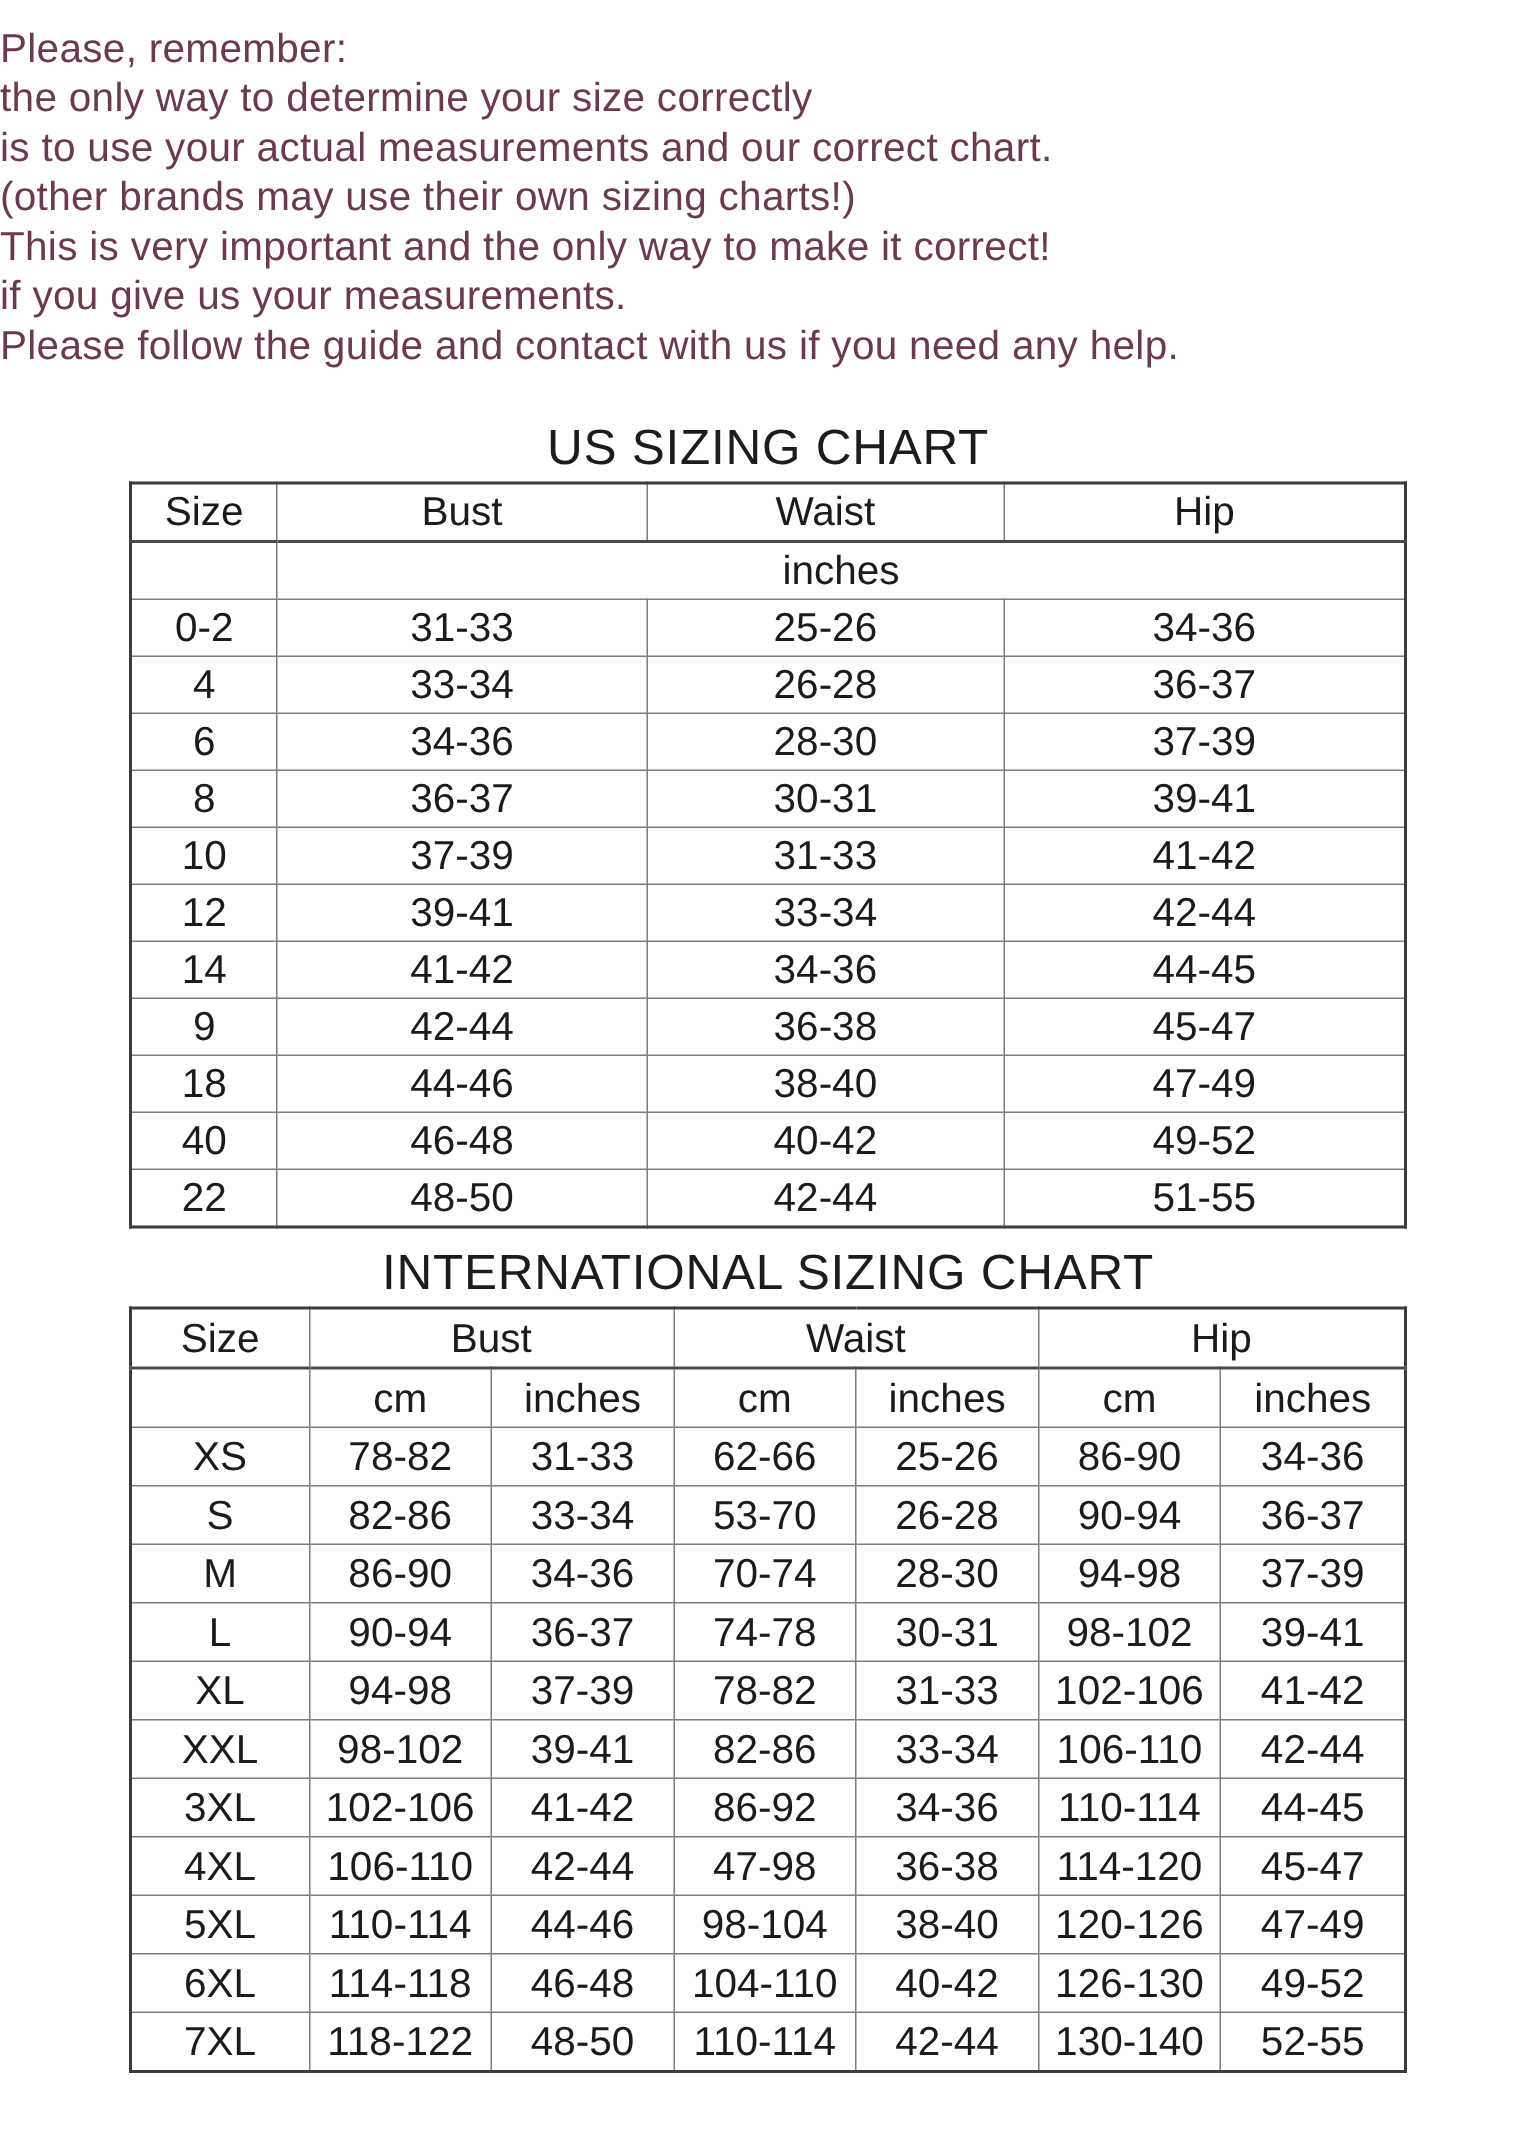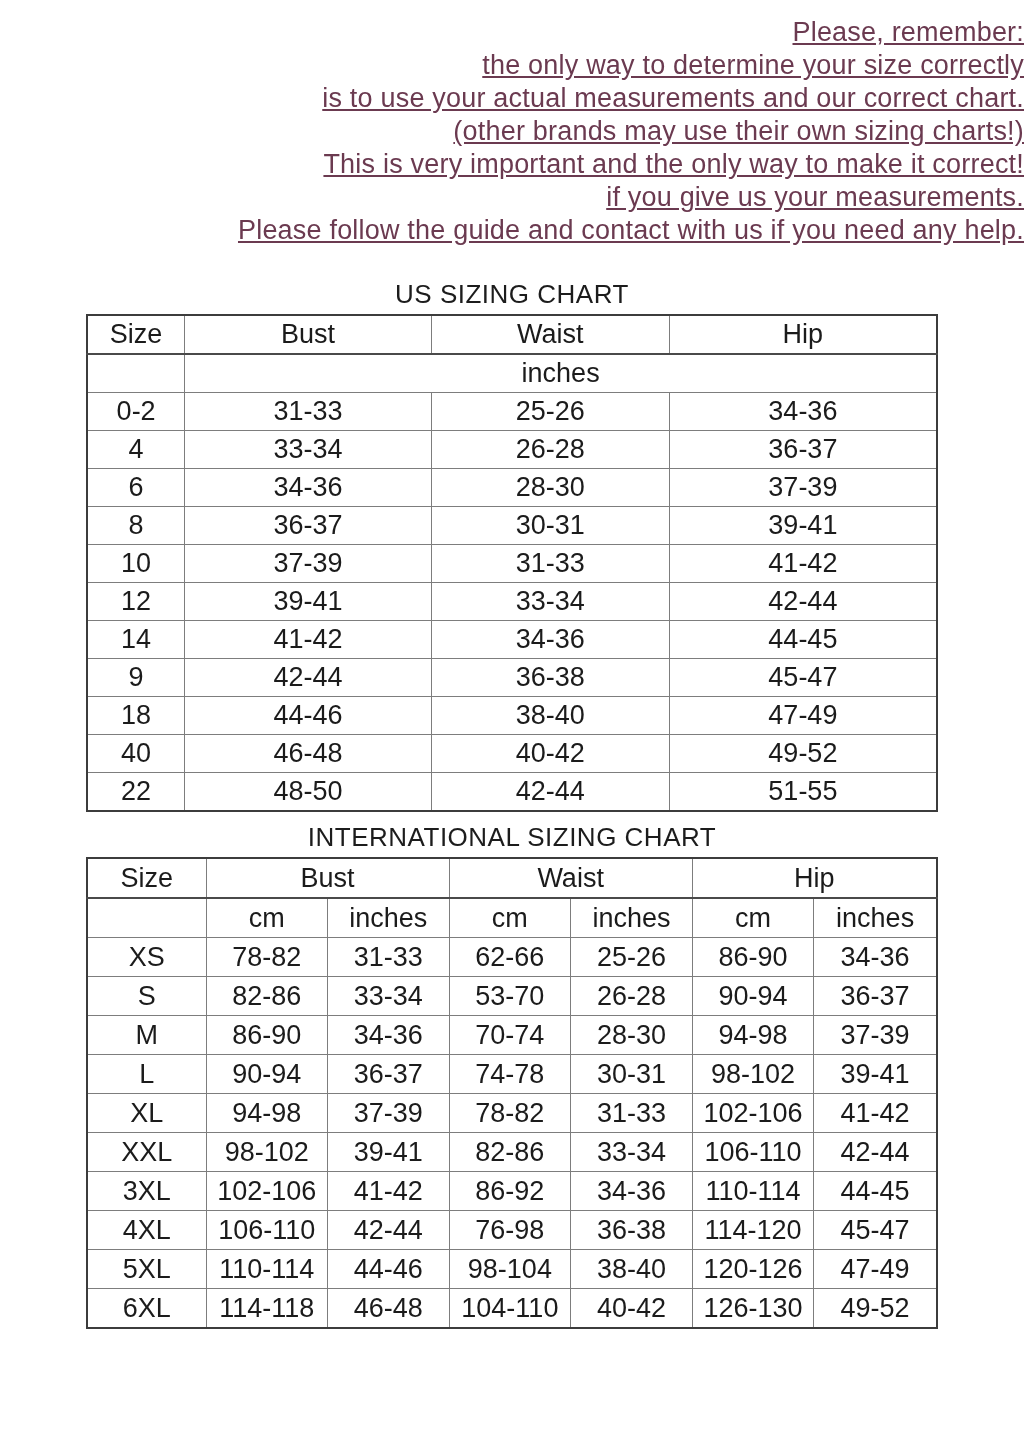--- a/index.html
+++ b/index.html
@@ -10,33 +10,32 @@
   }
   .page {
     width: 1024px;
     height: 1432px;
     background: #ffffff;
     overflow: hidden;
     box-sizing: border-box;
     padding-top: 16px;
   }
   .intro {
-    text-align: right;
+    text-align: left;
     color: #6b3a50;
     font-size: 27px;
     line-height: 33px;
     font-weight: 400;
     letter-spacing: 0.2px;
-    text-decoration: underline;
   }
   .intro-block-2 { }
   .chart-title {
     text-align: center;
     color: #1c1c1c;
-    font-size: 26px;
+    font-size: 33px;
     letter-spacing: 0.5px;
     margin-top: 32px;
     margin-bottom: 4px;
   }
   .chart-title-intl { margin-top: 10px; }
   table.size-table {
     border-collapse: collapse;
     width: 852px;
     margin: 0 auto;
     table-layout: fixed;
@@ -259,21 +258,21 @@
           <td>41-42</td>
           <td>86-92</td>
           <td>34-36</td>
           <td>110-114</td>
           <td>44-45</td>
         </tr>
         <tr>
           <td>4XL</td>
           <td>106-110</td>
           <td>42-44</td>
-          <td>76-98</td>
+          <td>47-98</td>
           <td>36-38</td>
           <td>114-120</td>
           <td>45-47</td>
         </tr>
         <tr>
           <td>5XL</td>
           <td>110-114</td>
           <td>44-46</td>
           <td>98-104</td>
           <td>38-40</td>
@@ -282,16 +281,25 @@
         </tr>
         <tr>
           <td>6XL</td>
           <td>114-118</td>
           <td>46-48</td>
           <td>104-110</td>
           <td>40-42</td>
           <td>126-130</td>
           <td>49-52</td>
         </tr>
+        <tr>
+          <td>7XL</td>
+          <td>118-122</td>
+          <td>48-50</td>
+          <td>110-114</td>
+          <td>42-44</td>
+          <td>130-140</td>
+          <td>52-55</td>
+        </tr>
       </tbody>
   </table>
 
 </div>
 
 </body></html>

